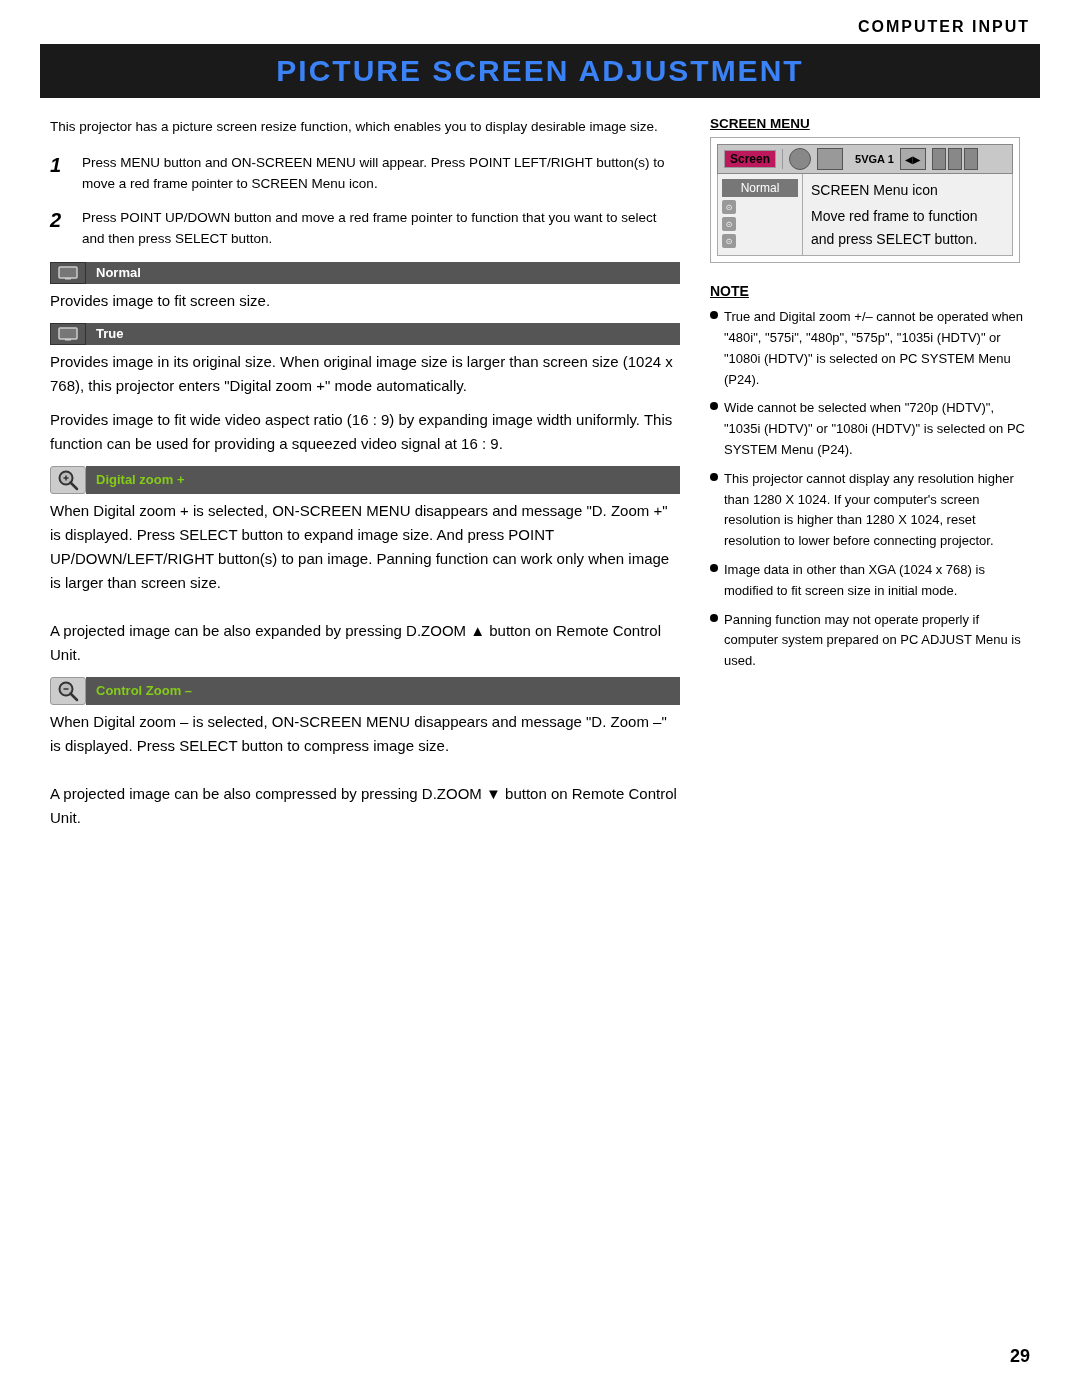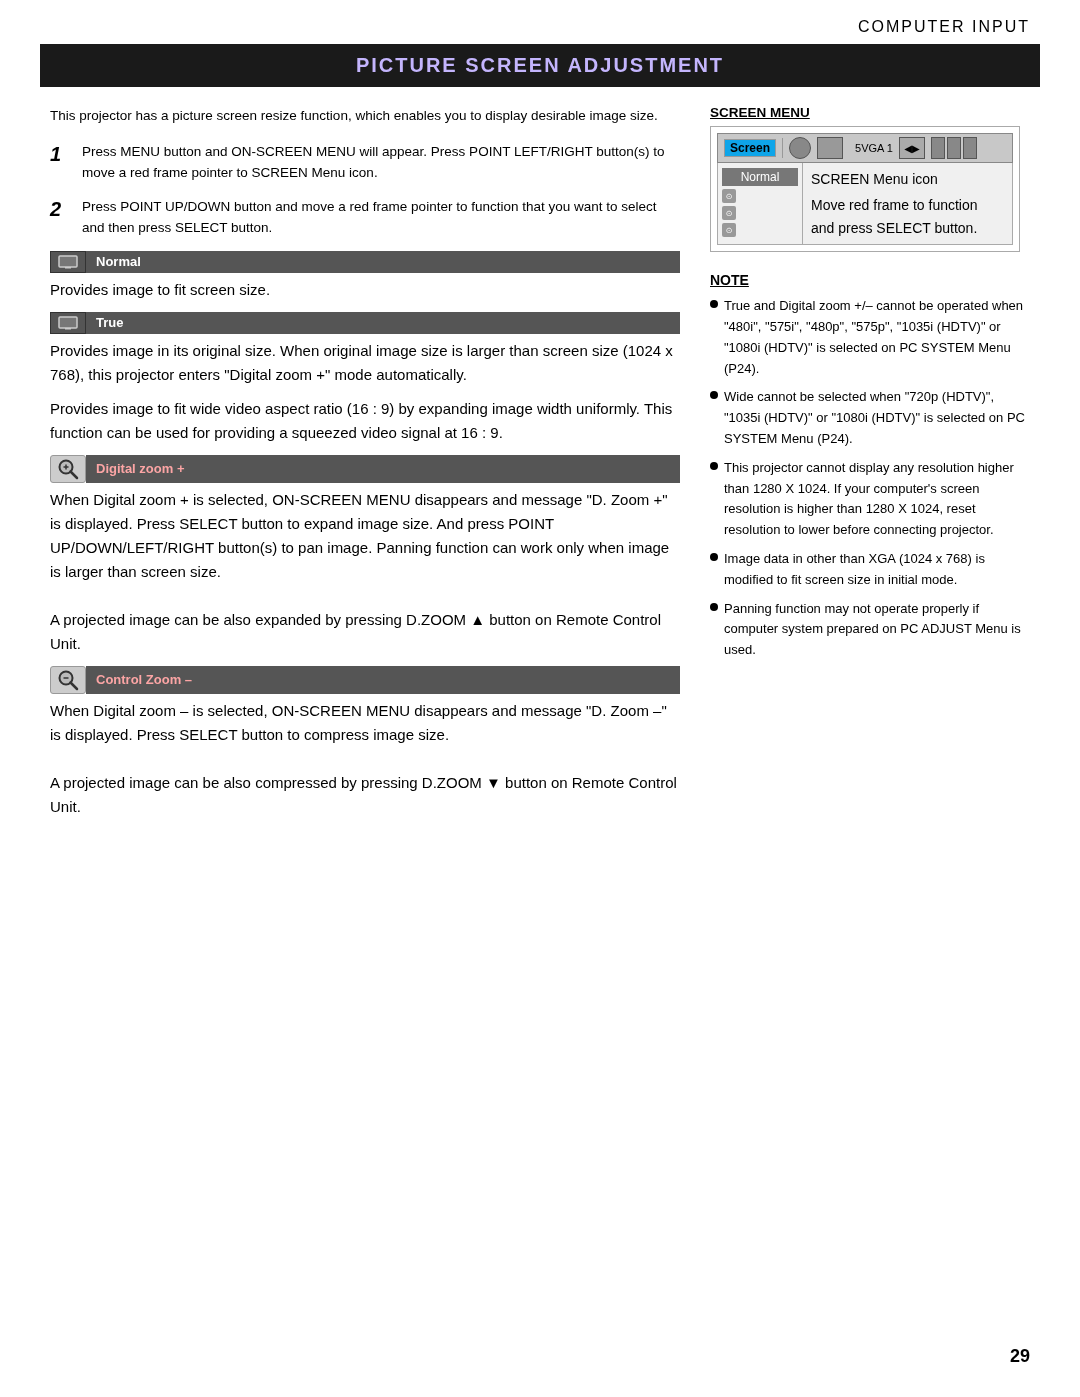--- a/index.html
+++ b/index.html
@@ -18,35 +18,35 @@
       min-height: 1397px;
       padding: 0 0 60px 0;
       position: relative;
     }
 
     
     .computer-input-header {
       text-align: right;
       padding: 18px 50px 8px 0;
       font-size: 16px;
-      font-weight: normal;
+      font-weight: bold;
       letter-spacing: 2px;
       text-transform: uppercase;
     }
 
     
     .page-title-bar {
       background: #1a1a1a;
       margin: 0 40px;
       padding: 10px 20px;
       text-align: center;
     }
     .page-title-bar h1 {
-      color: #c4b5fd;
-      font-size: 20px;
+      color: #3b82f6;
+      font-size: 30px;
       font-weight: bold;
       letter-spacing: 2px;
       text-transform: uppercase;
     }
 
     
     .main-content {
       display: flex;
       padding: 18px 50px 0 50px;
       gap: 30px;
@@ -132,21 +132,21 @@
       font-size: 13px;
       font-weight: bold;
       padding: 2px 10px;
       height: 22px;
       display: flex;
       align-items: center;
       flex: 1;
     }
     .function-label-zoom {
       background: #555;
-      color: #fca5a5;
+      color: #84cc16;
       font-size: 13px;
       font-weight: bold;
       padding: 2px 10px;
       height: 28px;
       display: flex;
       align-items: center;
       flex: 1;
     }
     .function-description {
       font-size: 15px;
@@ -312,28 +312,28 @@
     </div>
 
     <div class="right-column">
 
       <div class="screen-menu-section">
         <div class="screen-menu-label">SCREEN MENU</div>
 
         <div class="screen-menu-diagram">
 
           <div style="display:flex; align-items:center; background:#c8c8c8; border:1px solid #888; padding:3px 6px; gap:6px; margin-bottom:0; height:30px;">
-            <span style="font-size:12px; font-weight:bold; background:#0ea5e9; border:1px solid #999; padding:1px 5px;">Screen</span>
+            <span style="font-size:12px; font-weight:bold; background:#be185d; border:1px solid #999; padding:1px 5px;">Screen</span>
             <div style="width:1px;height:20px;background:#999;"></div>
 
             <div style="width:22px;height:22px;border-radius:50%;background:#888;border:1px solid #555;"></div>
 
             <div style="width:26px;height:22px;background:#999;border:1px solid #555;"></div>
 
-            <span style="font-size:11px;font-weight:normal;padding-left:6px;">5VGA 1</span>
+            <span style="font-size:11px;font-weight:bold;padding-left:6px;">5VGA 1</span>
 
             <div style="width:26px;height:22px;background:#aaa;border:1px solid #555;display:flex;align-items:center;justify-content:center;font-size:10px;">◀▶</div>
 
             <div style="display:flex;gap:2px;">
               <div style="width:14px;height:22px;background:#888;border:1px solid #555;"></div>
               <div style="width:14px;height:22px;background:#888;border:1px solid #555;"></div>
               <div style="width:14px;height:22px;background:#888;border:1px solid #555;"></div>
             </div>
           </div>
 

